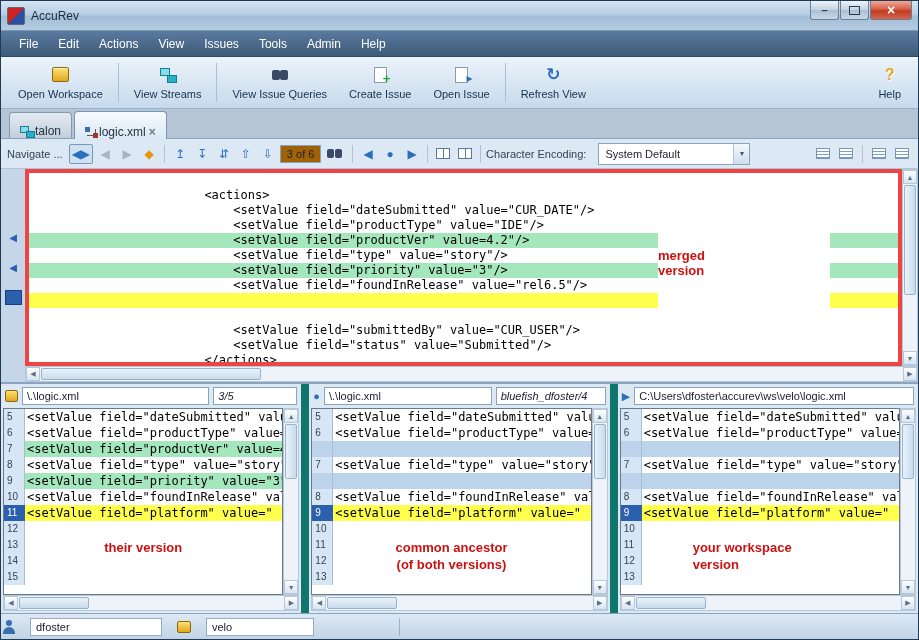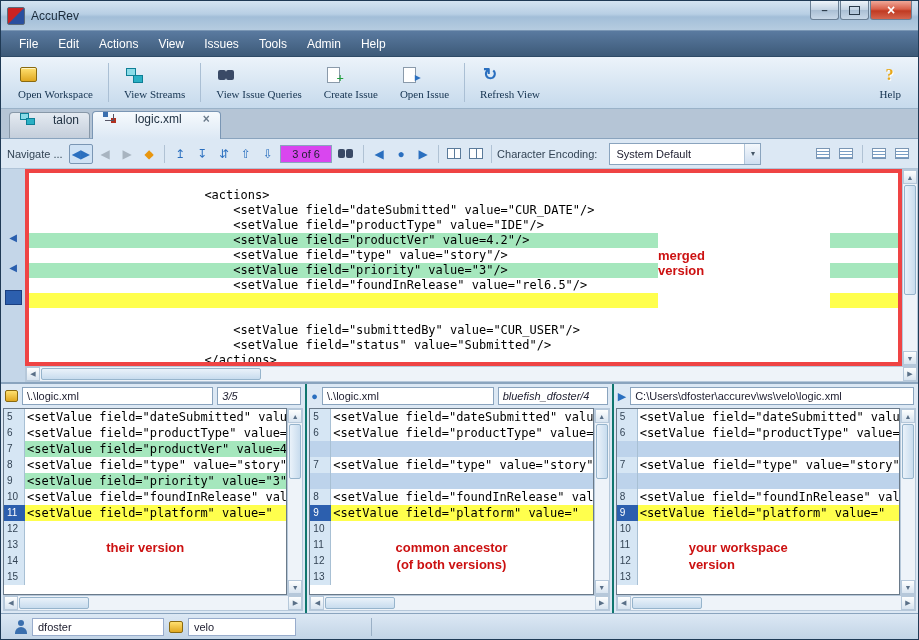--- a/index.html
+++ b/index.html
@@ -25,22 +25,22 @@
 
   
   .menubar { height:26px; flex:0 0 26px; display:flex; align-items:center; padding:0 8px;
     background:linear-gradient(#5a7aa0,#3d5a78); border-bottom:1px solid #2e4a66; }
   .menu-item { color:#ffffff; font-size:12px; padding:4px 10px; cursor:default; }
 
   
   .toolbar { height:52px; flex:0 0 52px; display:flex; align-items:stretch; padding:2px 6px;
     background:linear-gradient(#ecf3fa,#c6daec); border-bottom:1px solid #9ab2c8; }
   .tb-group { display:flex; align-items:stretch; flex:1; }
-  .tb-btn { display:flex; flex-direction:column; align-items:flex-start; justify-content:center; gap:4px;
-    padding:3px 10px; border:1px solid transparent; border-radius:3px;font-family:Liberation Serif, serif; }
+  .tb-btn { display:flex; flex-direction:column; align-items:center; justify-content:center; gap:4px;
+    padding:3px 10px; border:1px solid transparent; border-radius:3px; }
   .tb-label { font-size:11px; color:#14324f; white-space:nowrap; }
   .tb-sep { width:1px; background:#aabfd4; margin:4px 4px; }
   .tbi { width:20px; height:18px; display:flex; align-items:center; justify-content:center; position:relative; }
   .open-workspace-icon::before { content:""; width:15px; height:13px; border-radius:2px; border:1px solid #8a6a10;
     background:linear-gradient(#ffe070,#e0a820); box-shadow:inset 0 1px 0 #fff4c0; }
   .view-streams-icon::before { content:""; position:absolute; left:2px; top:2px; width:8px; height:6px;
     background:#8adce8; border:1px solid #0e7f96; }
   .view-streams-icon::after { content:""; position:absolute; right:1px; bottom:1px; width:8px; height:6px;
     background:#2ab0c4; border:1px solid #0e7f96; }
   .view-issue-queries-icon::before { content:""; width:8px; height:10px; background:#3a4a66; border-radius:2px;
@@ -49,21 +49,21 @@
   .create-issue-icon::after { content:"+"; position:absolute; right:0px; bottom:-2px; color:#1f9f3a; font-weight:bold; font-size:13px; }
   .open-issue-icon::before { content:""; width:11px; height:14px; background:#fff; border:1px solid #8a9aaa; }
   .open-issue-icon::after { content:"▸"; position:absolute; right:-1px; bottom:-1px; color:#2a6fbf; font-size:12px; }
   .refresh-view-icon::before { content:"↻"; color:#2a6fbf; font-size:17px; font-weight:bold; }
   .help-icon::before { content:"?"; color:#e8a818; font-size:16px; font-weight:bold; text-shadow:1px 1px 0 #fff; }
   .tb-help { margin-left:auto; }
 
   
   .tabbar { height:30px; flex:0 0 30px; background:#b5c5d6; display:flex; align-items:flex-end; padding:0 0 0 8px;
     border-bottom:1px solid #8aa4be; }
-  .tab { height:26px; display:flex; align-items:flex-start; gap:18px; padding:0 10px; margin-right:2px;
+  .tab { height:26px; display:flex; align-items:flex-end; gap:0; padding:0 10px; margin-right:2px;
     border:1px solid #8898a8; border-bottom:none; border-radius:4px 4px 0 0; font-size:12px; color:#223344;
     background:linear-gradient(#e4eaf1,#c4cedb); }
   .tab.active { background:linear-gradient(#f6fafd,#dce8f4); border-color:#7a96b4; position:relative; top:1px; height:28px; }
   .tab-close { color:#6a7a8a; font-weight:bold; font-size:12px; margin-left:3px; }
   .tab-close::before { content:"×"; }
   .streams-tab-icon { width:15px; height:12px; position:relative; }
   .streams-tab-icon::before { content:""; position:absolute; left:0; top:0; width:7px; height:5px; background:#8adce8; border:1px solid #0e7f96; }
   .streams-tab-icon::after { content:""; position:absolute; right:0; bottom:0; width:7px; height:5px; background:#2ab0c4; border:1px solid #0e7f96; }
   .merge-tab-icon { width:14px; height:12px; position:relative; }
   .merge-tab-icon::before { content:""; position:absolute; left:0; top:0; width:5px; height:5px; background:#3a6fae; box-shadow:8px 6px 0 #b03020; }
@@ -72,21 +72,21 @@
   
   .navbar { height:30px; flex:0 0 30px; background:#dce8f4; display:flex; align-items:center; gap:2px;
     padding:0 6px; border-bottom:1px solid #b0c4d8; }
   .nv-label { font-size:11px; color:#334455; margin-right:4px; white-space:nowrap; }
   .nv-btn { min-width:20px; height:20px; display:flex; align-items:center; justify-content:center;
     color:#2a6fbf; font-size:12px; border:1px solid transparent; border-radius:2px; padding:0 2px; }
   .nv-btn.pressed { border-color:#7a96b4; background:#cfe2f5; }
   .nv-btn.dim { color:#a8b4c0; }
   .nv-btn.orange { color:#e8960f; }
   .nv-sep { width:1px; height:18px; background:#b0c2d4; margin:0 3px; }
-  .nv-field { width:52px; height:18px; border:1px solid #8aa4be; background:#d946ef; text-align:center;
+  .nv-field { width:41px; height:18px; border:1px solid #8aa4be; background:#a16207; text-align:center;
     font-size:11px; color:#223; font-family:inherit; }
   .binoc-icon { width:18px; height:12px; position:relative; display:inline-block; }
   .binoc-icon::before { content:""; position:absolute; left:1px; top:1px; width:7px; height:9px; background:#3a4a66;
     border-radius:2px; box-shadow:8px 0 0 #3a4a66; }
   .split-icon { width:14px; height:11px; border:1px solid #5a7a9a; background:#fff; position:relative; display:inline-block; }
   .split-icon::before { content:""; position:absolute; left:6px; top:0; bottom:0; border-left:1px solid #5a7a9a; }
   .rows-icon { width:14px; height:11px; border:1px solid #7a96b4; display:inline-block;
     background:repeating-linear-gradient(#ffffff 0 2px, #7a9ec4 2px 3px); }
   .enc-select { width:152px; height:22px; border:1px solid #8aa4be; background:#fff; display:flex; align-items:center;
     margin-left:6px; position:relative; }
@@ -119,21 +119,21 @@
   .sb-btn { flex:0 0 14px; display:flex; align-items:center; justify-content:center; font-size:7px; color:#5a7088;
     background:linear-gradient(#fdfefe,#d8e4f0); border:1px solid #b6c8da; }
   .sb-up::before { content:"▲"; } .sb-down::before { content:"▼"; }
   .sb-left::before { content:"◀"; } .sb-right::before { content:"▶"; }
   .sb-vthumb { margin:1px; background:linear-gradient(90deg,#eaf2fa,#c8dcee); border:1px solid #96b4cc; border-radius:2px; }
   .sb-hthumb { margin:1px; background:linear-gradient(#eaf2fa,#c8dcee); border:1px solid #96b4cc; border-radius:2px; }
   .sb-space { flex:1; }
 
   
   .panes { flex:1; display:flex; border-top:2px solid #8aa4be; min-height:0; }
-  .pane { flex:1; display:flex; flex-direction:column; background:#dce8f4; border-right:2px solid #0f766e; min-width:0; }
+  .pane { flex:1; display:flex; flex-direction:column; background:#dce8f4; border-right:8px solid #0f766e; min-width:0; }
   .pane:last-child { border-right:none; }
   .pane-header { height:24px; flex:0 0 24px; display:flex; align-items:center; gap:4px; padding:0 4px; }
   .pane-path { flex:1; height:18px; line-height:16px; background:#fff; border:1px solid #8aa4be; padding:0 4px;
     font-size:11px; color:#223; white-space:nowrap; overflow:hidden; }
   .pane-ver { width:84px; flex:0 0 auto; height:18px; line-height:16px; background:#fff; border:1px solid #8aa4be;
     padding:0 4px; font-size:11px; color:#223; white-space:nowrap; overflow:hidden;font-style:italic; }
   .pane-ver.wide { width:110px; }
   .their-version-icon::before { content:""; display:block; width:11px; height:10px; border-radius:2px;
     background:linear-gradient(#ffe070,#e0a820); border:1px solid #8a6a10; }
   .common-ancestor-icon::before { content:"●"; color:#2a6fbf; font-size:11px; }
@@ -146,21 +146,21 @@
   .pnum.sel { background:#2c5fae; color:#fff; border-right-color:#2c5fae; }
   .ptxt { flex:1; font-family:"DejaVu Sans Mono",monospace; font-size:12px; color:#000; white-space:pre;
     padding-left:2px; overflow:hidden; }
   .row-blue .pnum, .row-blue .ptxt { background:#bdd3eb; }
   .pane-annot { position:absolute; left:0; right:0; top:130px; text-align:center; color:#cc1111; font-weight:bold;
     font-size:13px; font-family:"Liberation Sans",sans-serif; line-height:17px; }
   .pane-annot.left { text-align:left; padding-left:72px; }
   .pane-hscroll { margin:0 2px 2px 2px; }
 
   
-  .statusbar { height:26px; flex:0 0 26px; display:flex; align-items:center; gap:5px; padding:0 14px;
+  .statusbar { height:26px; flex:0 0 26px; display:flex; align-items:center; gap:15px; padding:0 2px;
     background:linear-gradient(#dce8f4,#c2d4e6); border-top:1px solid #8aa4be; }
   .user-icon { width:12px; height:14px; position:relative; display:inline-block; }
   .user-icon::before { content:""; position:absolute; top:0; left:3px; width:6px; height:6px; border-radius:50%; background:#3a6fae; }
   .user-icon::after { content:""; position:absolute; bottom:0; left:0; width:12px; height:7px; border-radius:6px 6px 0 0; background:#3a6fae; }
   .ws-icon::before { content:""; display:block; width:12px; height:10px; border-radius:2px;
     background:linear-gradient(#ffe070,#e0a820); border:1px solid #8a6a10; }
   .sb-field { height:18px; line-height:16px; background:#fff; border:1px solid #98accc; padding:0 5px;
     font-size:11px; color:#223; }
   .sb-field.user { width:132px; }
   .sb-field.ws { width:108px; }

